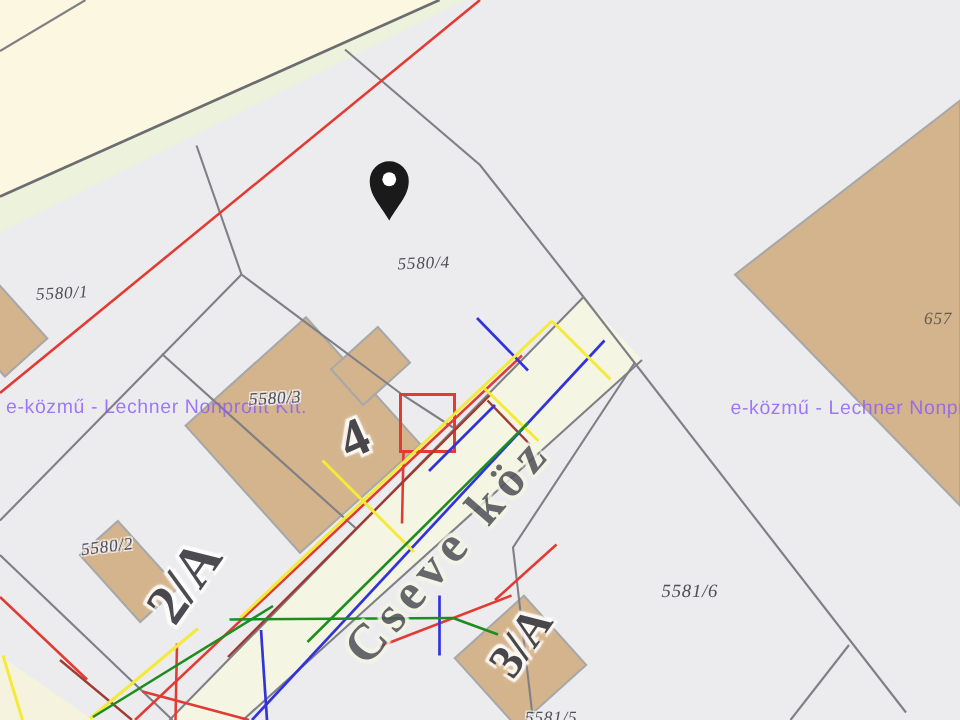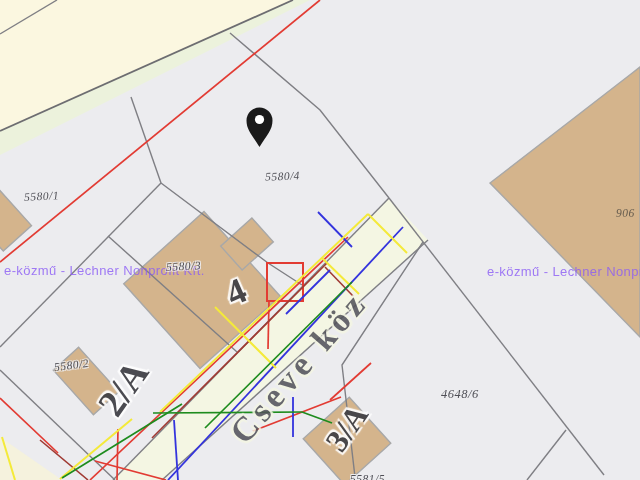--- a/index.html
+++ b/index.html
@@ -112,22 +112,22 @@
     </g>
   </svg>
 
   <div class="watermark" style="left:4px;top:263px">e-közmű - Lechner Nonprofit Kft.</div>
   <div class="watermark" style="left:487px;top:264px">e-közmű - Lechner Nonprofit Kft.</div>
 
   <div class="lbl" style="left:24px;top:190px;transform:rotate(-3deg)">5580/1</div>
   <div class="lbl" style="left:265px;top:170px;transform:rotate(-2deg)">5580/4</div>
   <div class="lbl" style="left:166px;top:260px;transform:rotate(-3deg)">5580/3</div>
   <div class="lbl" style="left:54px;top:359px;transform:rotate(-7deg)">5580/2</div>
-  <div class="lbl" style="left:441px;top:387px;font-size:12.5px">4648/6</div>
-  <div class="lbl" style="left:616px;top:207px;color:#665c4e;text-shadow:none">906</div>
+  <div class="lbl" style="left:441px;top:387px;font-size:12.5px">5581/6</div>
+  <div class="lbl" style="left:616px;top:207px;color:#665c4e;text-shadow:none">657</div>
   <div class="lbl" style="left:350px;top:473px">5581/5</div>
 
   <div class="street">Cseve köz</div>
 
   <div class="house" style="left:236px;top:292px;font-size:36px;transform:translate(-50%,-50%) rotate(-24deg)">4</div>
   <div class="house" style="left:123px;top:388px;font-size:38px;transform:translate(-50%,-50%) rotate(-55deg)">2/A</div>
   <div class="house" style="left:347px;top:428px;font-size:32px;transform:translate(-50%,-50%) rotate(-55deg)">3/A</div>
 
 </div>
 

